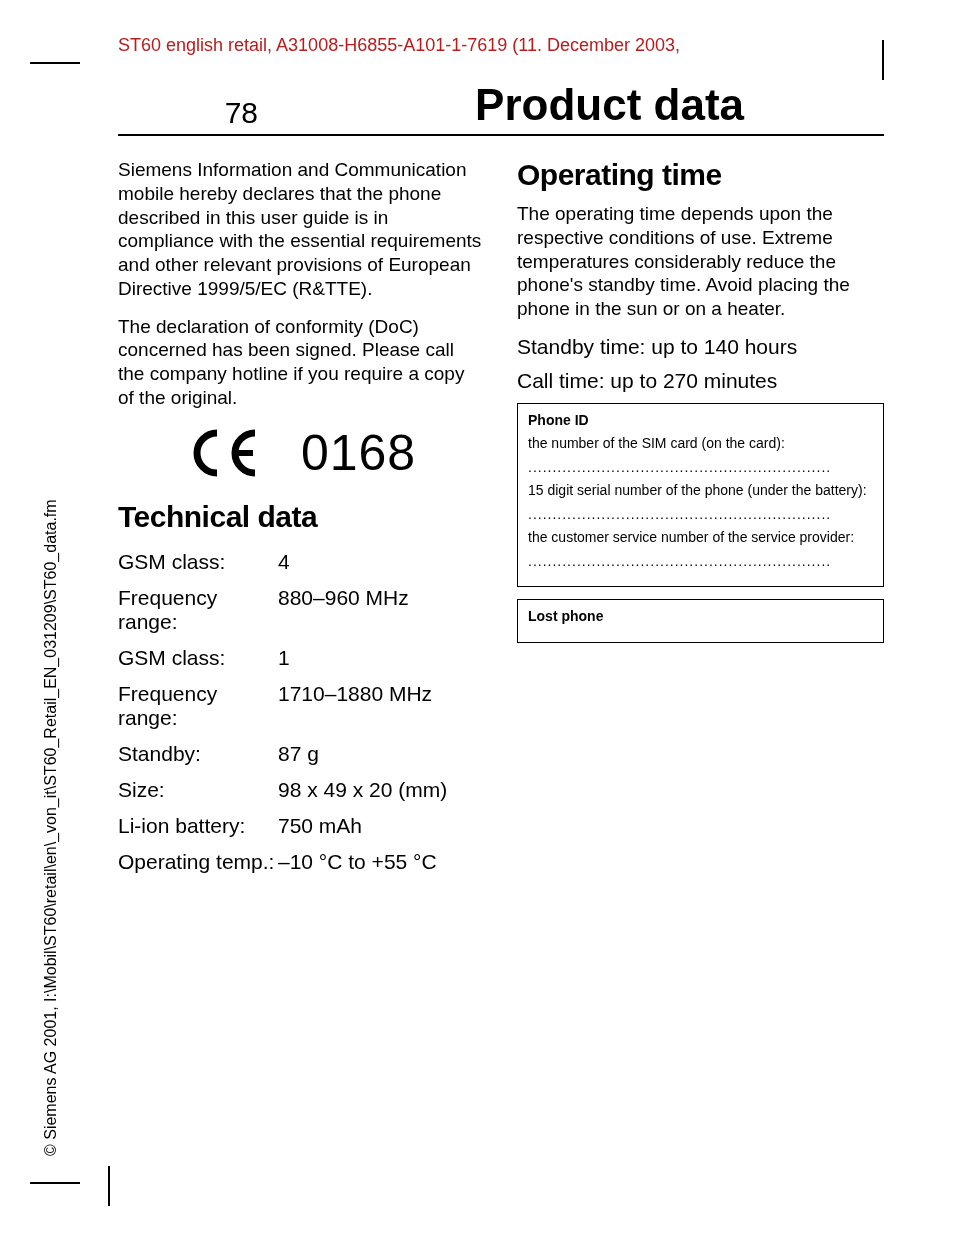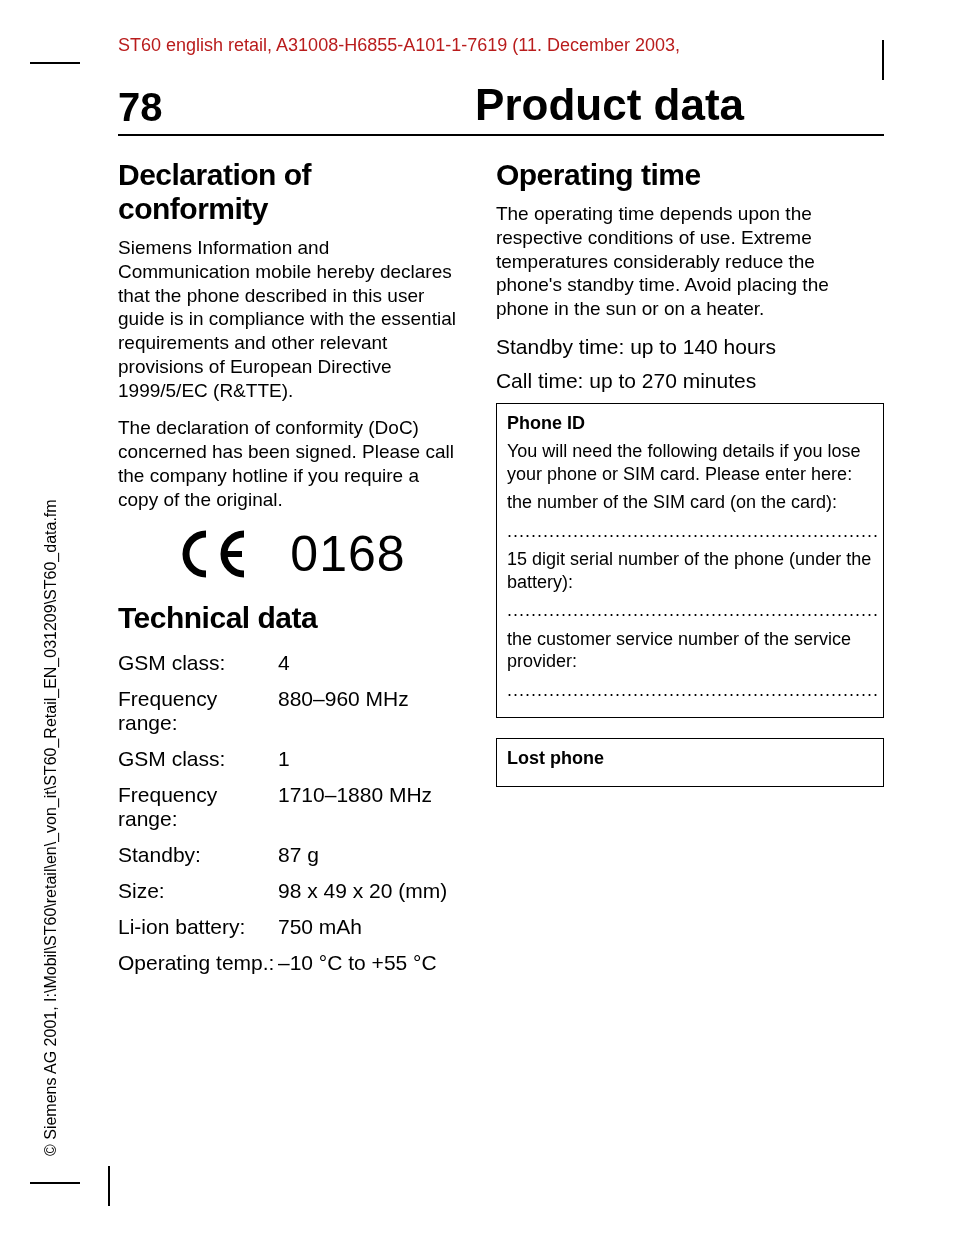--- a/index.html
+++ b/index.html
@@ -49,23 +49,24 @@
     right: 70px;
   }
   .page-header {
     display: flex;
     align-items: flex-end;
     border-bottom: 2px solid #000;
     padding-bottom: 4px;
     margin-bottom: 22px;
   }
   .page-num {
-    font-size: 40px;
-    font-weight: bold;
+    font-size: 30px;
+    font-weight: normal;
     width: 140px;
+    text-align: right;
   }
   .page-title {
     font-size: 44px;
     font-weight: bold;
     flex: 1;
     text-align: right;
     margin-right: 140px;
   }
   .cols {
     display: flex;
@@ -105,22 +106,22 @@
     vertical-align: top;
   }
   .tech-table td:first-child { width: 160px; }
   .standby, .calltime {
     font-size: 21px;
     margin-bottom: 10px;
   }
   .box {
     border: 1.5px solid #000;
     padding: 8px 4px 10px 10px;
-    margin-bottom: 20px;
-    font-size: 18px;
+    margin-bottom: 12px;
+    font-size: 14px;
     line-height: 1.25;
   }
   .box-title {
     font-weight: bold;
     margin-bottom: 6px;
   }
   .box p { margin-bottom: 6px; }
   .dotline {
     letter-spacing: 1px;
     overflow: hidden;
@@ -148,21 +149,20 @@
 <div class="header-line">ST60 english retail, A31008-H6855-A101-1-7619 (11. December 2003,</div>
 
 <div class="page">
   <div class="page-header">
     <div class="page-num">78</div>
     <div class="page-title">Product data</div>
   </div>
 
   <div class="cols">
     <div class="col">
-      <h2>Declaration of conformity</h2>
       <p class="body">Siemens Information and Communication mobile hereby declares that the phone described in this user guide is in compliance with the essential requirements and other relevant provisions of European Directive 1999/5/EC (R&amp;TTE).</p>
       <p class="body">The declaration of conformity (DoC) concerned has been signed. Please call the company hotline if you require a copy of the original.</p>
       <div class="ce-block">
         <svg width="78" height="52" viewBox="0 0 78 52">
           <path d="M 30 6 A 20 20 0 1 0 30 46" fill="none" stroke="#000" stroke-width="7"></path>
           <path d="M 68 6 A 20 20 0 1 0 68 46" fill="none" stroke="#000" stroke-width="7"></path>
           <rect x="48" y="23" width="18" height="6" fill="#000"></rect>
         </svg>
         <span class="ce-num">0168</span>
       </div>
@@ -206,21 +206,20 @@
     </div>
 
     <div class="col">
       <h2>Operating time</h2>
       <p class="body">The operating time depends upon the respective conditions of use. Extreme temperatures considerably reduce the phone's standby time. Avoid placing the phone in the sun or on a heater.</p>
       <p class="standby">Standby time: up to 140 hours</p>
       <p class="calltime">Call time: up to 270 minutes</p>
 
       <div class="box">
         <div class="box-title">Phone ID</div>
-        <p>You will need the following details if you lose your phone or SIM card. Please enter here:</p>
         <p>the number of the SIM card (on the card):</p>
         <div class="dotline">..............................................................</div>
         <p>15 digit serial number of the phone (under the battery):</p>
         <div class="dotline">..............................................................</div>
         <p>the customer service number of the service provider:</p>
         <div class="dotline">..............................................................</div>
       </div>
 
       <div class="box">
         <div class="box-title">Lost phone</div>

